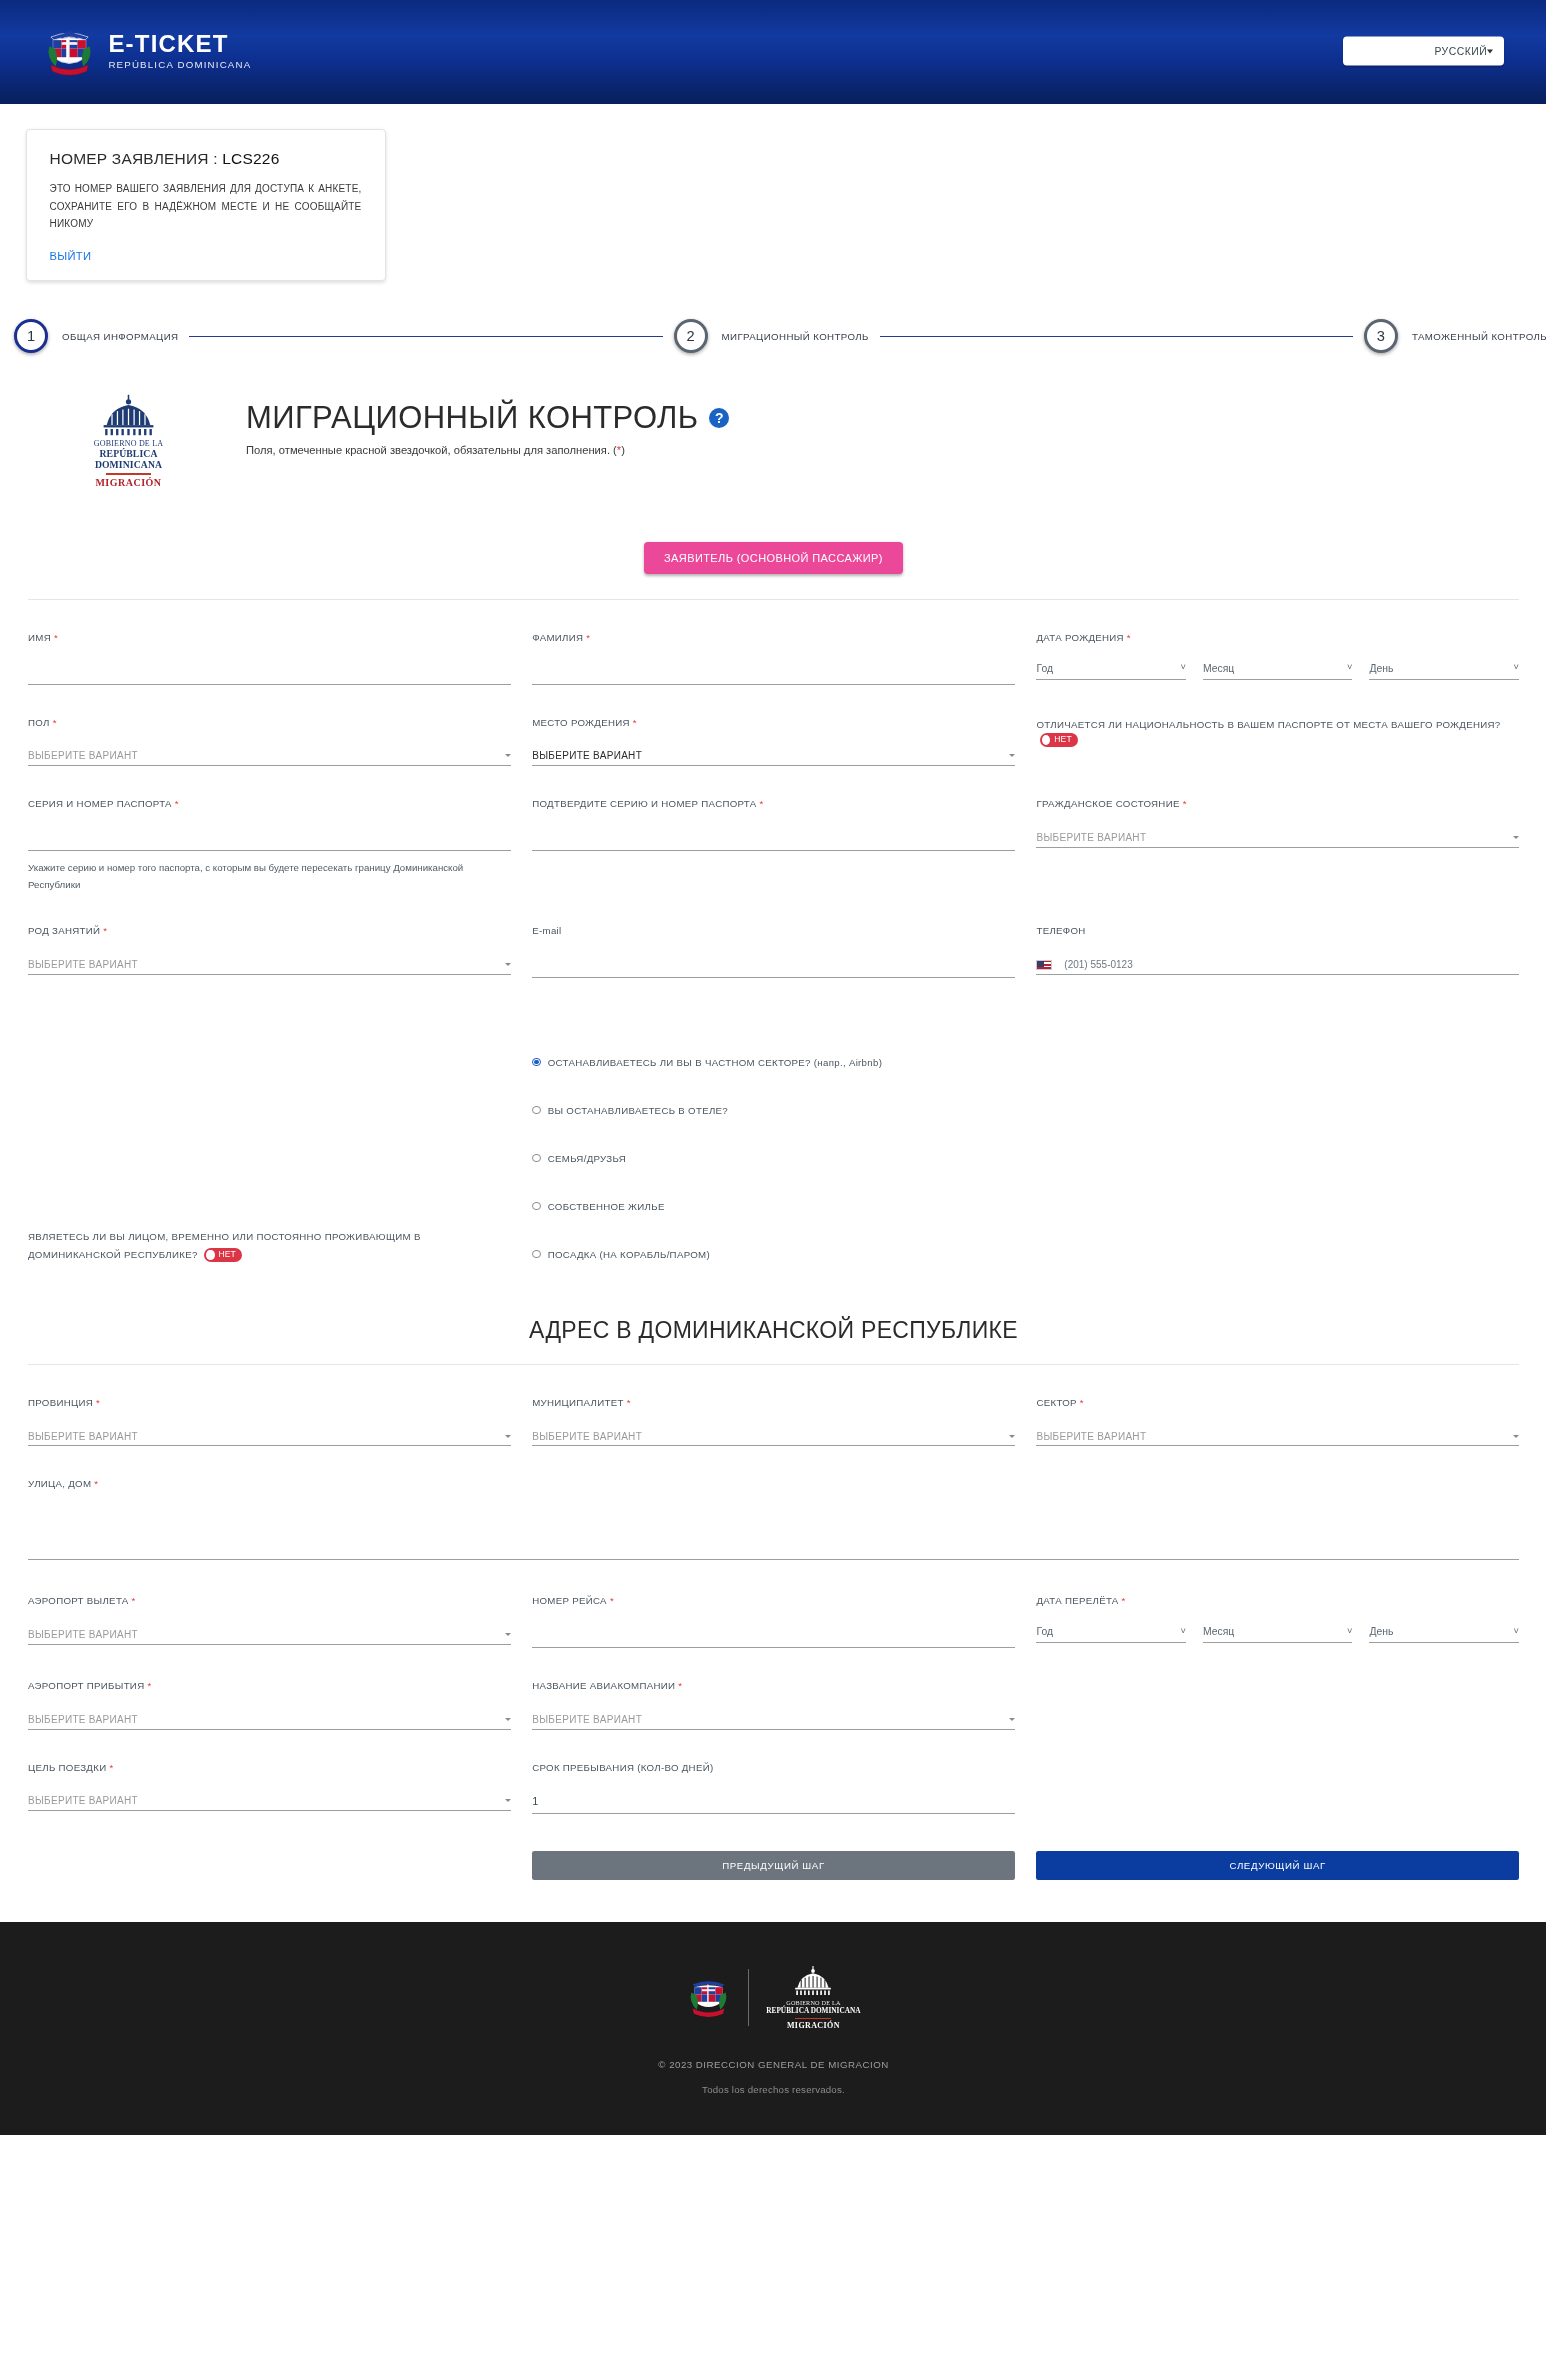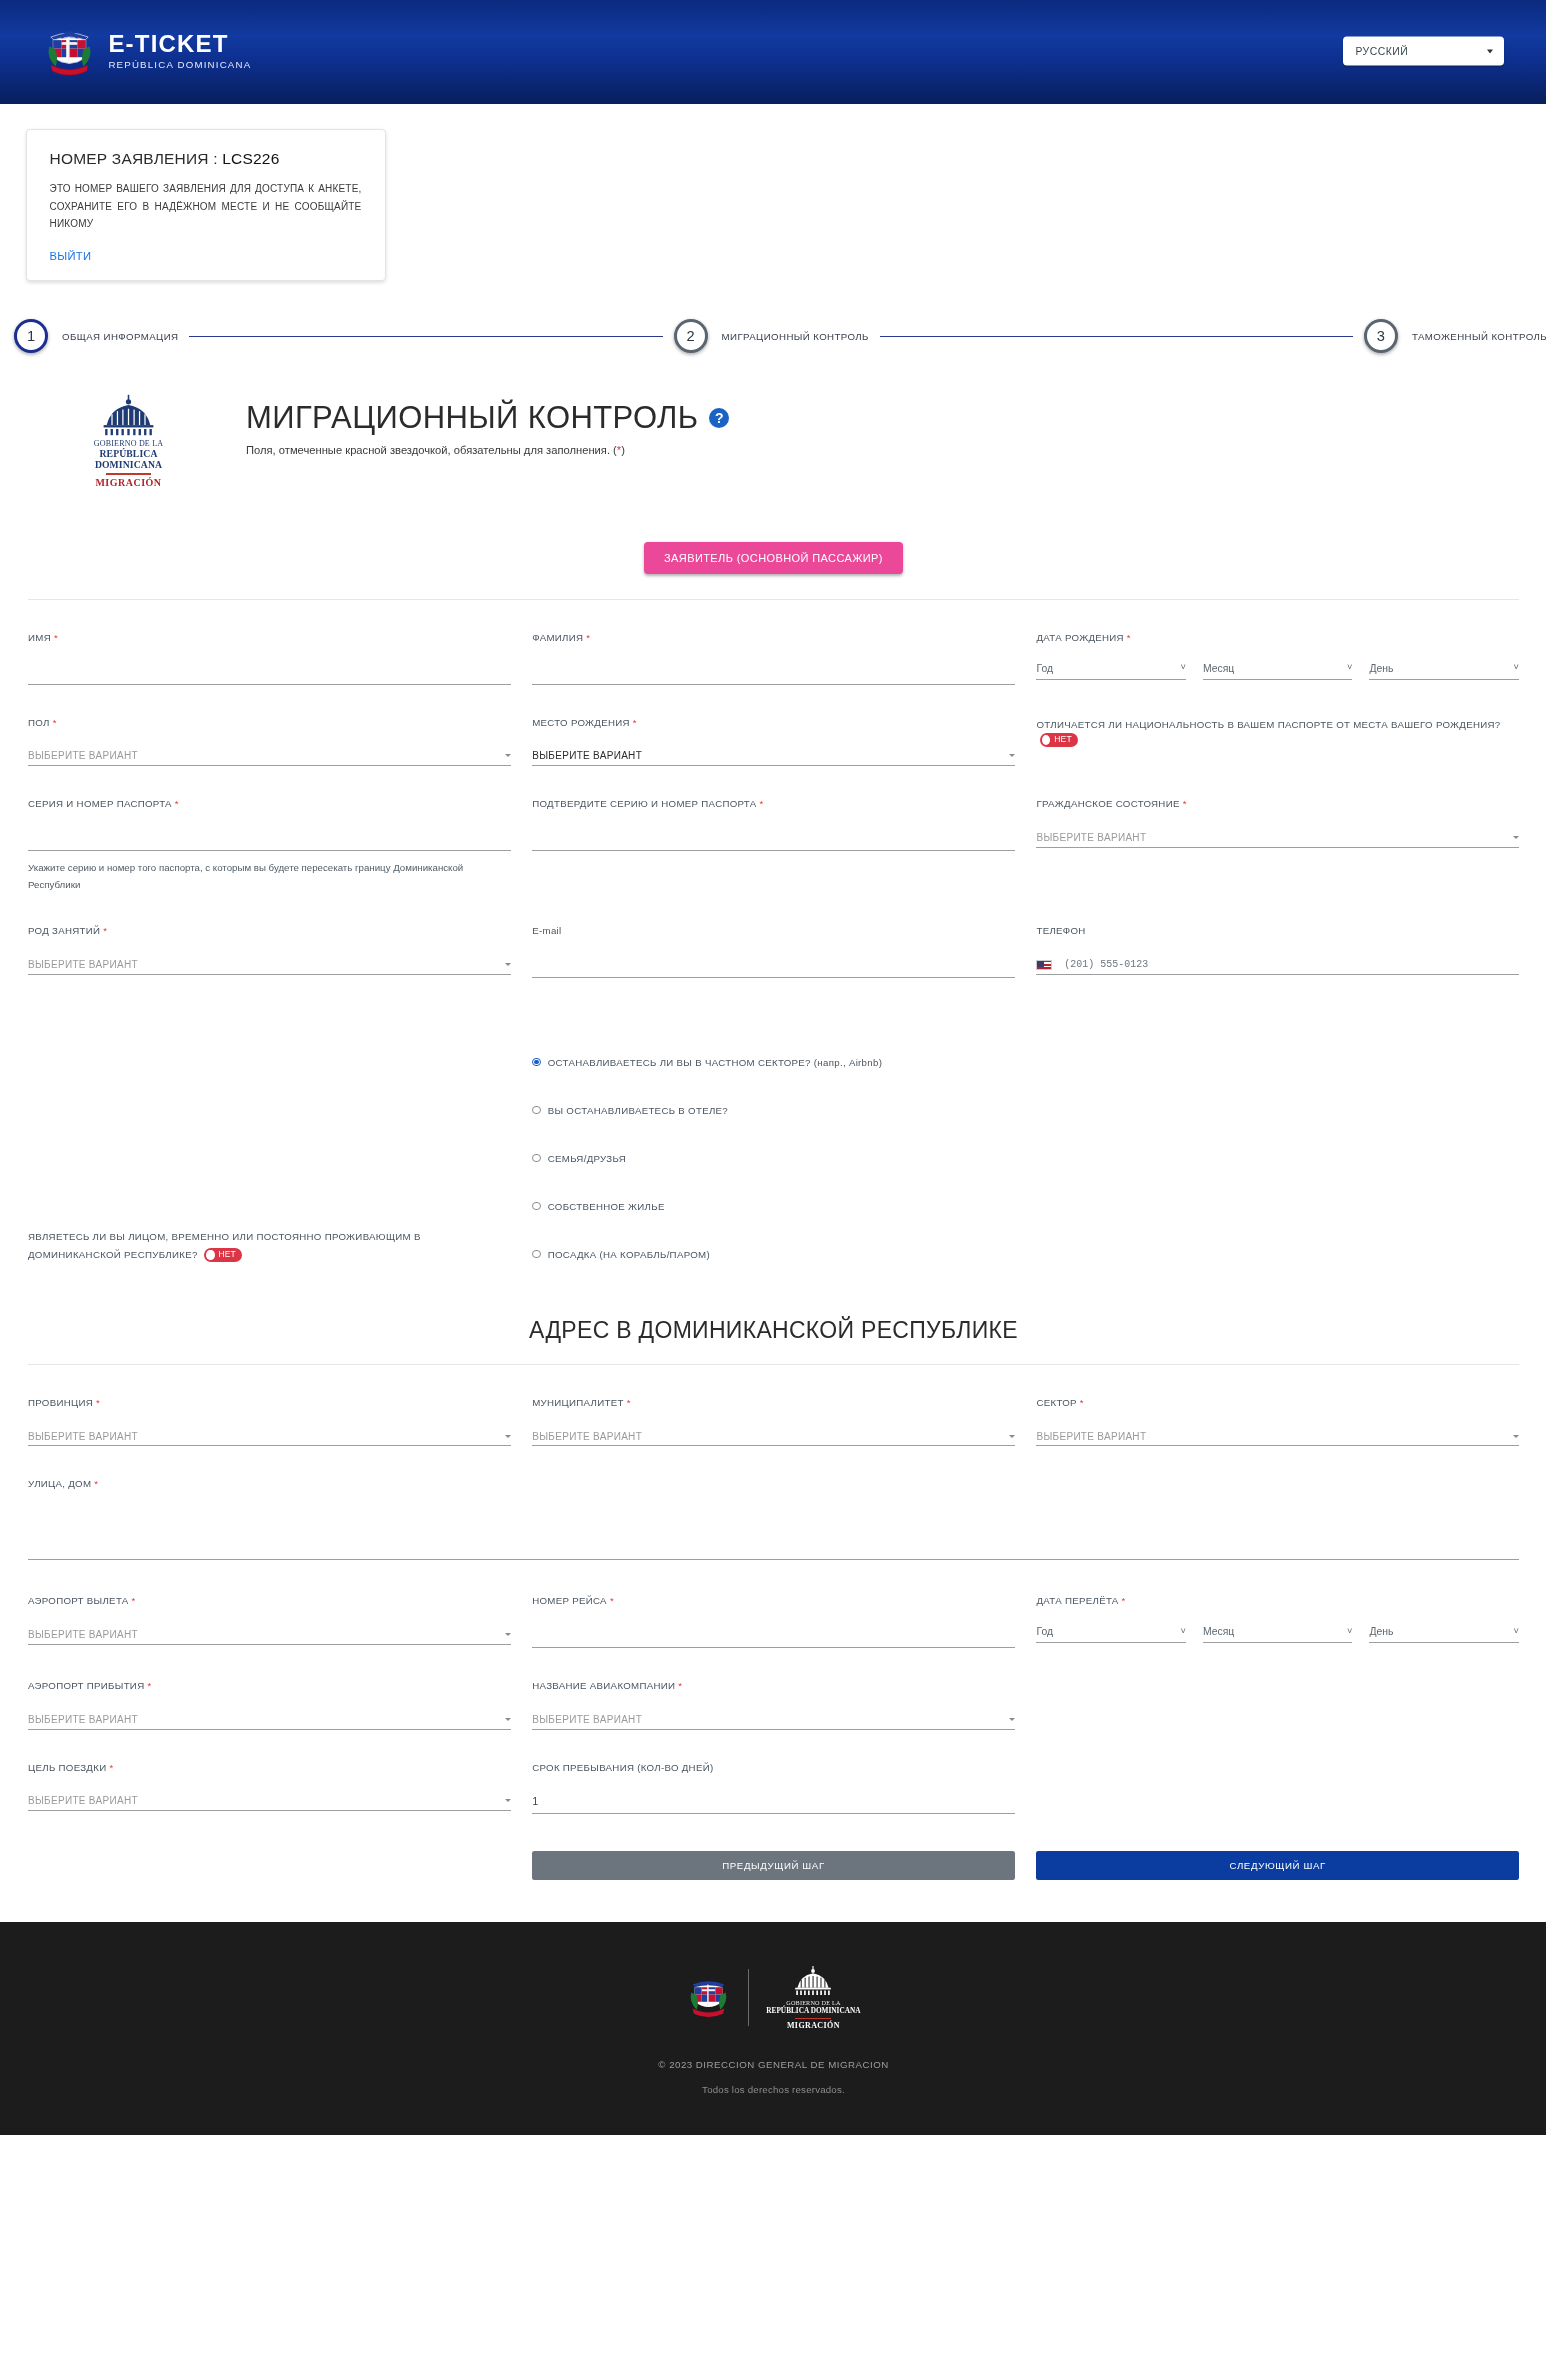--- a/index.html
+++ b/index.html
@@ -28,21 +28,21 @@
   .brand-text { display:flex; flex-direction:column; justify-content:center; line-height:1; }
   .brand-title {
     color:#fff; font-size:24px; font-weight:bold; letter-spacing:1.2px;
   }
   .brand-sub {
     color:#e8ecf6; font-size:9.7px; letter-spacing:1.2px; margin-top:3.9px;
   }
   .lang-select {
     position:absolute; right:43px; top:50%; transform:translateY(-50%);
     width:161px; height:29px; background:#fff; border-radius:3.9px;
-    display:flex; align-items:center; justify-content:space-between;
+    display:flex; align-items:center; justify-content:flex-end;
     padding: 0 10.8px 0 12.4px;
     font-size:10.4px; color:#37474f; letter-spacing:0.5px;
     box-shadow: 0 0.8px 1.5px rgba(0,0,0,.25);
     cursor:pointer;
   }
   .caret-dn { width:0;height:0;border-left:3.9px solid transparent;border-right:3.9px solid transparent;border-top:4.6px solid #333; }
 
   
   .app-card {
     margin: 25px 0 0 25.5px;
@@ -161,21 +161,21 @@
   
   .toggle-pill {
     display:inline-flex; align-items:center; gap:3.9px;
     background:#dc3545; border-radius:8.5px; height:14.7px; padding:0 6.2px 0 2.3px;
     vertical-align:middle; margin-left:3.1px; cursor:pointer;text-align:center;
   }
   .toggle-knob { width:8.5px;height:10.8px;border-radius:50%;background:#fff; flex:0 0 auto; }
   .toggle-txt { color:#fff; font-size:8.5px; letter-spacing:0.2px; }
 
   
-  .phone-row { margin-top:15.5px; height:23px; border-bottom:1.2px solid #9e9e9e; display:flex; align-items:flex-end; padding-bottom:3.1px; gap:6.2px; cursor:pointer;font-family:Liberation Mono, monospace;}
+  .phone-row { margin-top:15.5px; height:23px; border-bottom:1.2px solid #9e9e9e; display:flex; align-items:flex-end; padding-bottom:3.1px; gap:6.2px; cursor:pointer;}
   .flag { width:15.5px;height:10px;display:inline-block;position:relative;overflow:hidden;border:0.8px solid #ccc; }
   .flag .stripes { position:absolute; inset:0; background:
      repeating-linear-gradient(180deg,#b22234 0 1.5px,#fff 1.5px 3.1px); }
   .flag .canton { position:absolute; left:0; top:0; width:7px; height:5.4px; background:#3c3b6e; }
   .phone-ph { font-size:10px; color:#6d7680; }
 
   
   .radio-block { padding-top: 42px; }
   .radio-item { display:flex; align-items:center; gap:7px; margin-bottom:8.5px; cursor:pointer;margin-top:37px; }
   .radio-dot {

